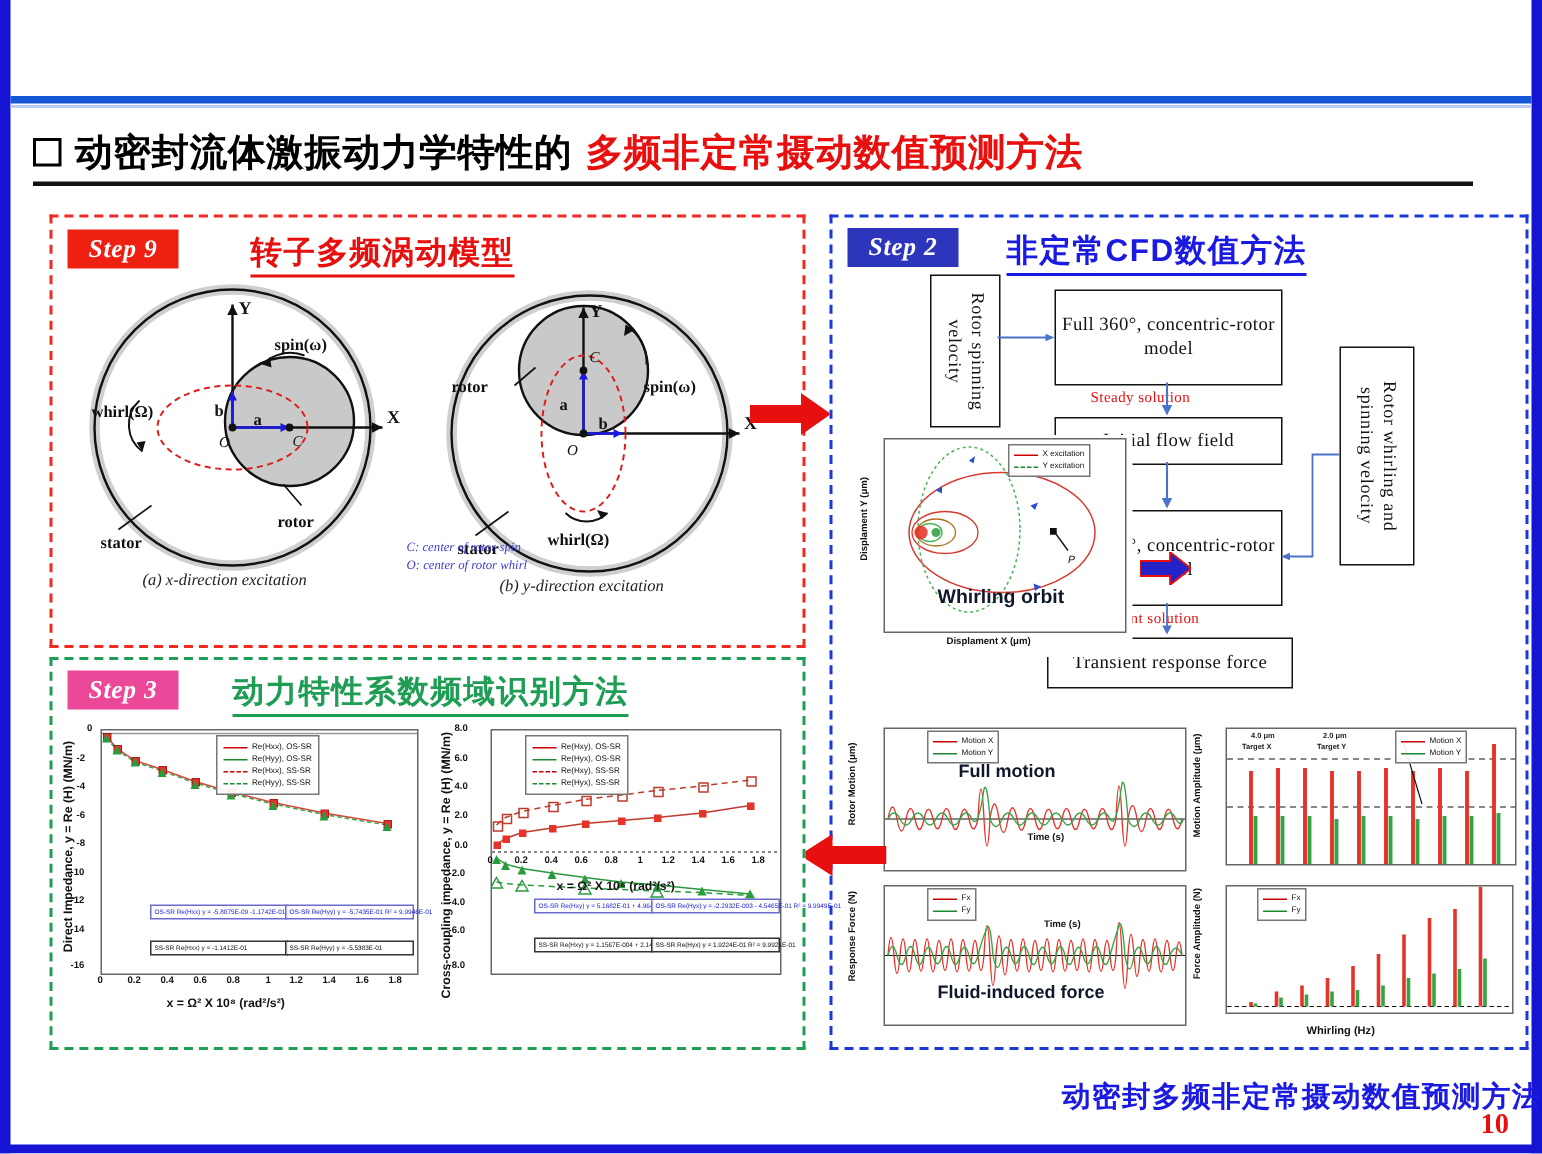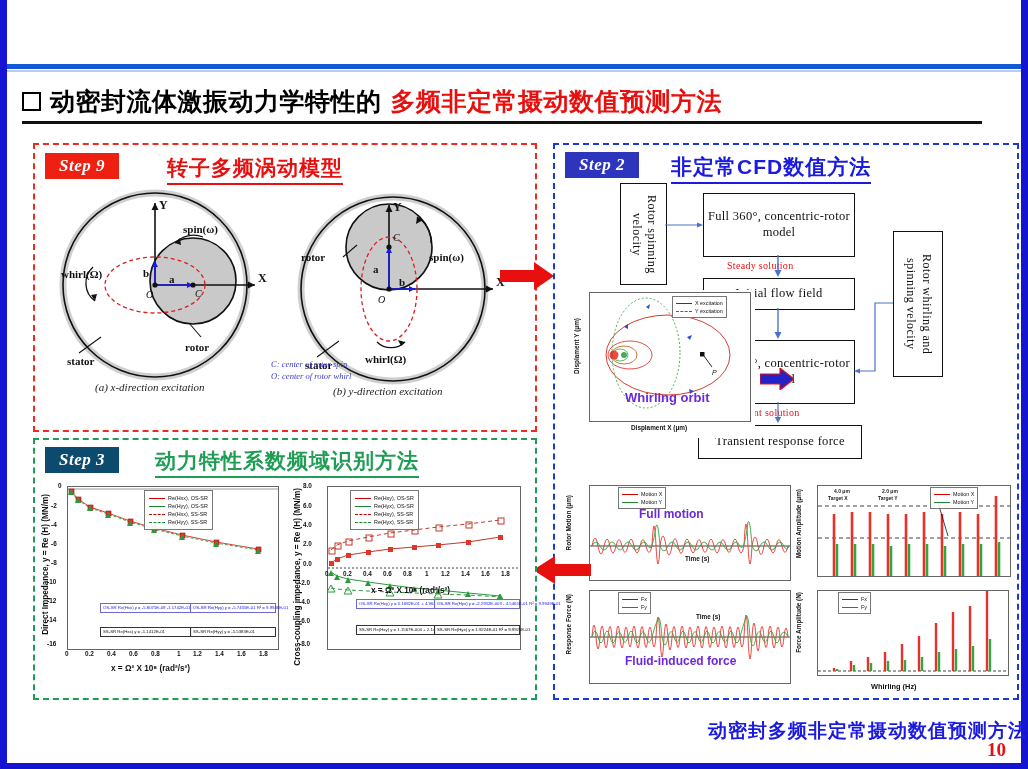--- a/index.html
+++ b/index.html
@@ -40,21 +40,21 @@
   .p-step2{left:553px;top:143px;width:462px;height:553px;border:2.5px dashed #1a39d6;}
   .p-step3{left:33px;top:438px;width:500px;height:258px;border:2.5px dashed #1f9d55;}
 
   .badge{
     position:absolute;color:#fff;font-weight:bold;font-style:italic;
     font-family:"Liberation Serif", serif;font-size:17px;
     padding:3px 14px;letter-spacing:.5px;
   }
   .badge-1{left:10px;top:8px;background:#ee2012;}
   .badge-2{left:10px;top:7px;background:#2d35bc;}
-  .badge-3{left:10px;top:7px;background:#0c4a6e;}
+  .badge-3{left:10px;top:7px;background:#ec4899;}
 
   .ptitle{
     position:absolute;font-size:21px;font-weight:bold;letter-spacing:1px;
     border-bottom:2.5px solid currentColor;padding-bottom:1px;
   }
   .pt1{left:132px;top:9px;color:#e8100f;}
   .pt2{left:116px;top:8px;color:#1a1ae0;}
   .pt3{left:120px;top:7px;color:#1f9d55;}
 
   
@@ -94,21 +94,21 @@
 
   
   .mini{position:absolute;background:#fff;}
   .mini .plotbox{position:absolute;border:1px solid #666;background:#fff;}
   .axlab{
     position:absolute;font-size:6.4px;color:#111;font-weight:bold;white-space:nowrap;
   }
   .axlab.vert{writing-mode:vertical-rl;transform:rotate(180deg);}
   .tick{position:absolute;font-size:5px;color:#222;white-space:nowrap;}
   .overlay-red{
-    position:absolute;color:#6d28d9;font-weight:bold;white-space:nowrap;
+    position:absolute;color:#0f172a;font-weight:bold;white-space:nowrap;
   }
   .minilegend{
     position:absolute;border:1px solid #777;background:rgba(255,255,255,.92);
     font-size:5.4px;padding:2px 3px;line-height:1.5;color:#111;
   }
   .minilegend .lrow{display:flex;align-items:center;gap:3px;white-space:nowrap;}
   .lline{display:inline-block;width:16px;height:0;border-top:1.3px solid #c00;}
   .lline.g{border-top-color:#1d8a2f;}
   .lline.dash{border-top-style:dashed;}
 

